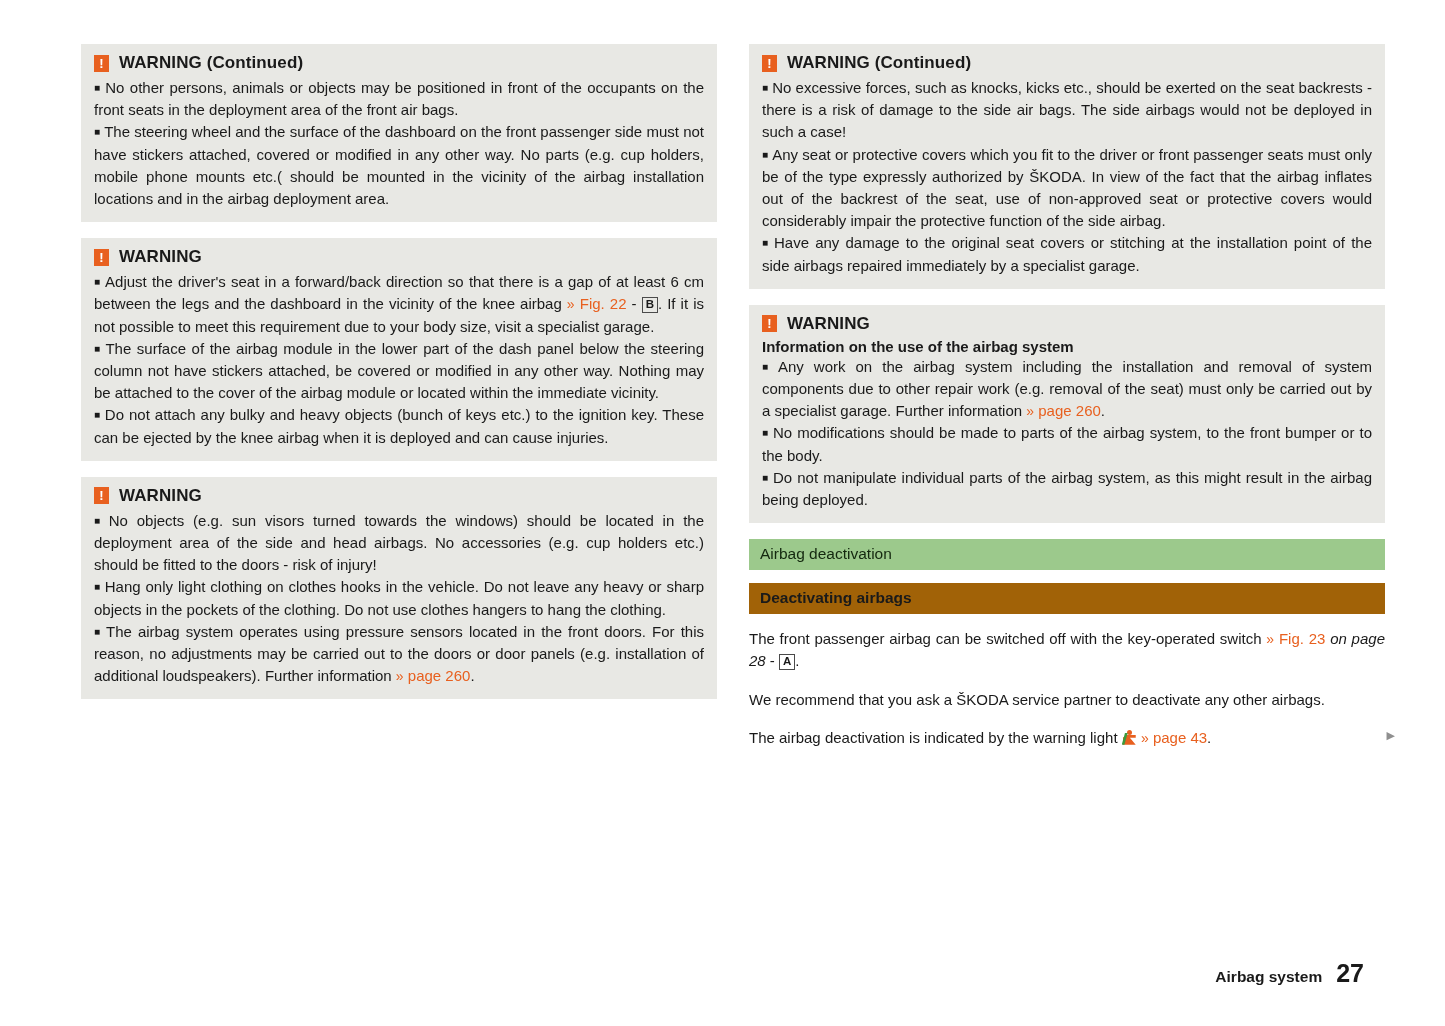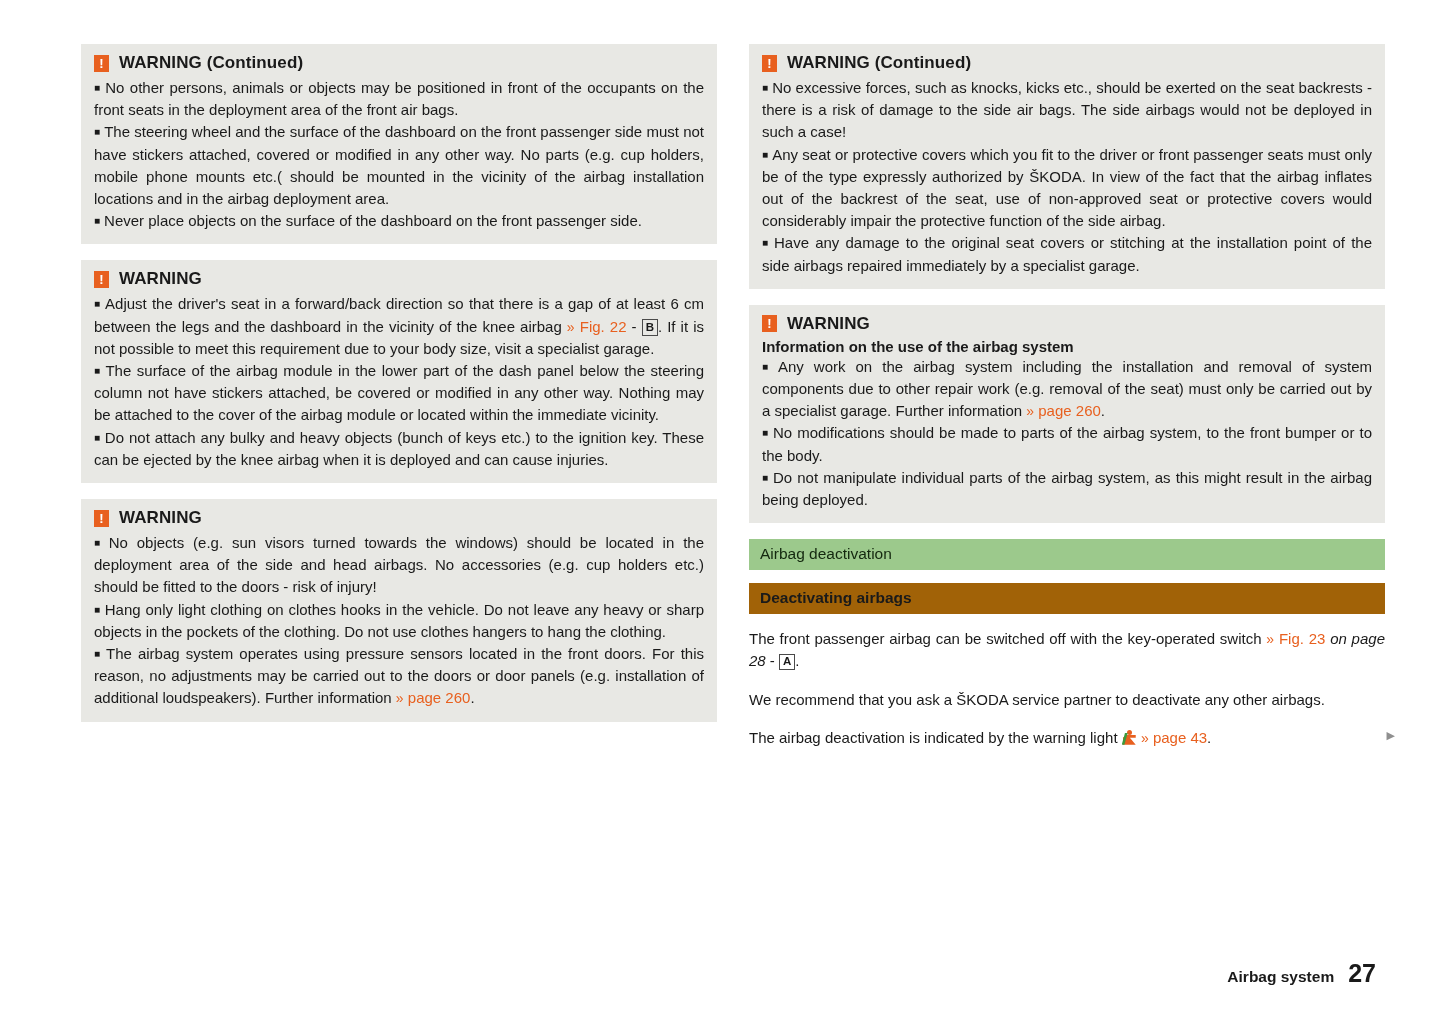--- a/index.html
+++ b/index.html
@@ -122,21 +122,21 @@
     background: #a16207;
     color: #1a1a1a;
     font-weight: bold;
     font-size: 15.5px;
     padding: 6px 11px 7px 11px;
     margin-bottom: 14px;
   }
 
   .footer {
     position: absolute;
-    right: 69px;
+    right: 81px;
     bottom: 38px;
     display: flex;
     align-items: baseline;
     gap: 14px;
   }
   .footer-label {
     font-size: 15.5px;
     font-weight: bold;
   }
   .footer-page {
@@ -187,21 +187,20 @@
   <div class="col col-left">
 
     <div class="box">
       <div class="warnhead">
         <span class="warnicon">!</span>
         <span class="warntitle">WARNING (Continued)</span>
       </div>
       <ul class="bullets">
         <li><span class="bq">■</span><span>No other persons, animals or objects may be positioned in front of the occupants on the front seats in the deployment area of the front air bags.</span></li>
         <li><span class="bq">■</span><span>The steering wheel and the surface of the dashboard on the front passenger side must not have stickers attached, covered or modified in any other way. No parts (e.g. cup holders, mobile phone mounts etc.( should be mounted in the vicinity of the airbag installation locations and in the airbag deployment area.</span></li>
-        <li><span class="bq">■</span><span>Never place objects on the surface of the dashboard on the front passenger side.</span></li>
       </ul>
     </div>
 
     <div class="box">
       <div class="warnhead">
         <span class="warnicon">!</span>
         <span class="warntitle">WARNING</span>
       </div>
       <ul class="bullets">
         <li>

